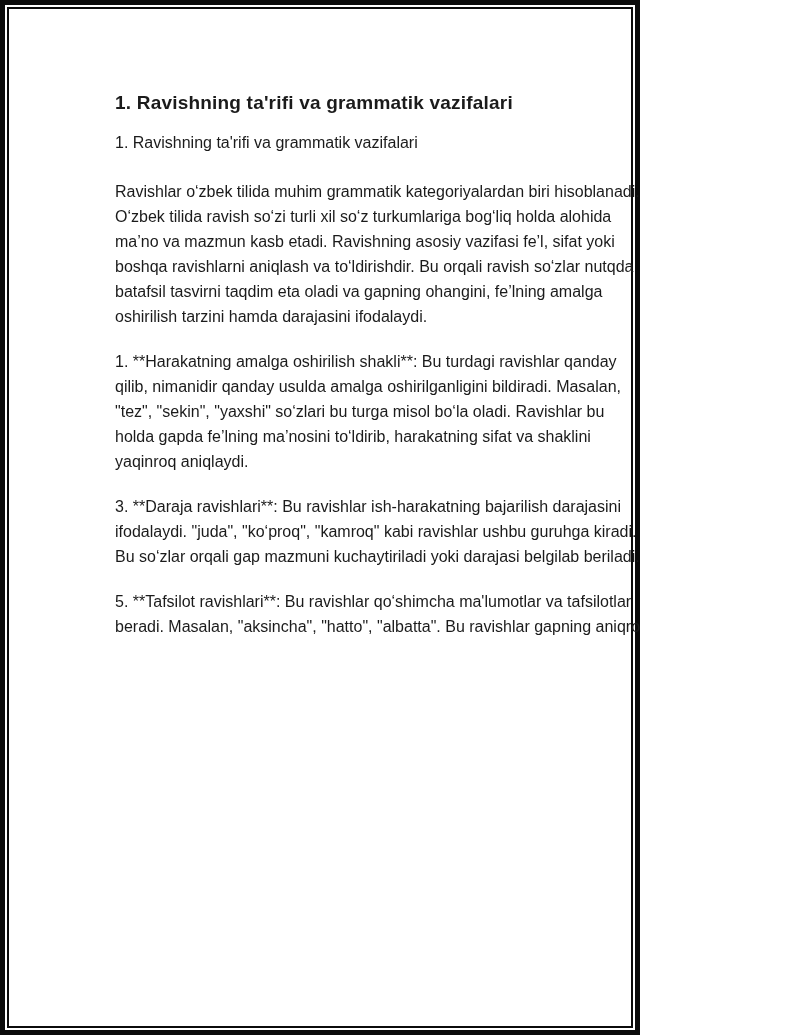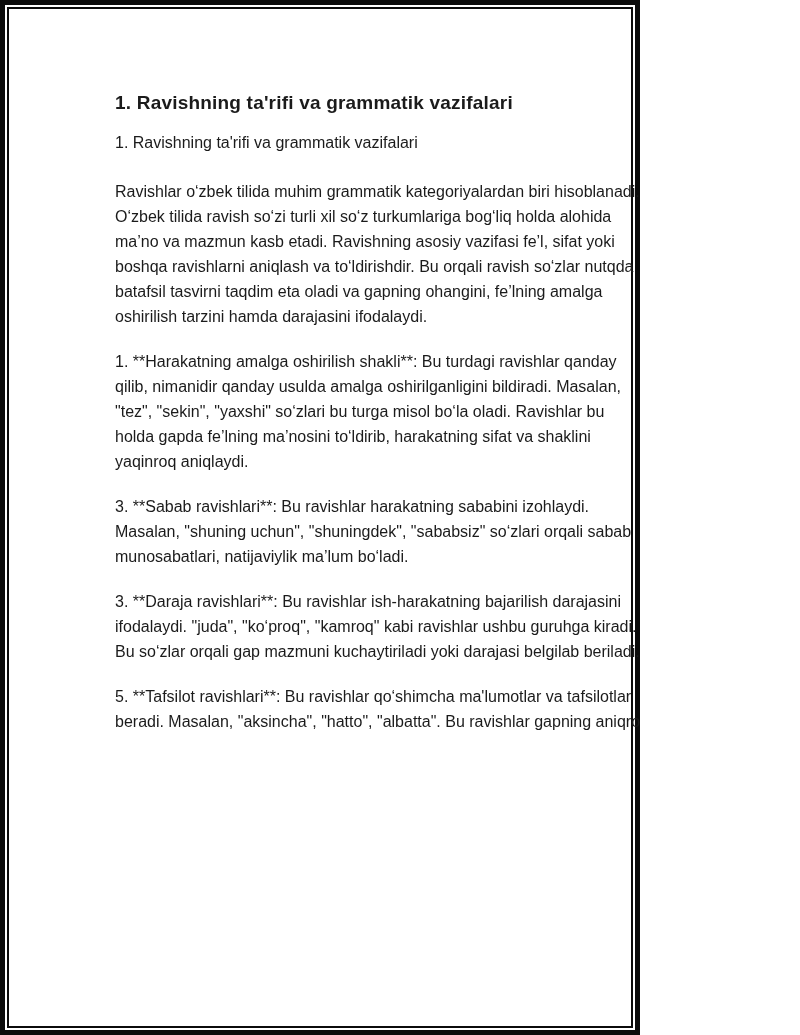--- a/index.html
+++ b/index.html
@@ -75,23 +75,20 @@
 oshirilish tarzini hamda darajasini ifodalaydi.</p>
 
 
     <p class="para">1. **Harakatning amalga oshirilish shakli**: Bu turdagi ravishlar qanday
 qilib, nimanidir qanday usulda amalga oshirilganligini bildiradi. Masalan,
 "tez", "sekin", "yaxshi" so‘zlari bu turga misol bo‘la oladi. Ravishlar bu
 holda gapda fe’lning ma’nosini to‘ldirib, harakatning sifat va shaklini
 yaqinroq aniqlaydi.</p>
 
 
-    <p class="para">3. **Sabab ravishlari**: Bu ravishlar harakatning sababini izohlaydi.
-Masalan, "shuning uchun", "shuningdek", "sababsiz" so‘zlari orqali sabab
-munosabatlari, natijaviylik ma’lum bo‘ladi.</p>
 
     <p class="para">3. **Daraja ravishlari**: Bu ravishlar ish-harakatning bajarilish darajasini
 ifodalaydi. "juda", "ko‘proq", "kamroq" kabi ravishlar ushbu guruhga kiradi.
 Bu so‘zlar orqali gap mazmuni kuchaytiriladi yoki darajasi belgilab beriladi.</p>
 
     <p class="para">5. **Tafsilot ravishlari**: Bu ravishlar qo‘shimcha ma'lumotlar va tafsilotlar
 beradi. Masalan, "aksincha", "hatto", "albatta". Bu ravishlar gapning aniqroq</p>
   </div>
 </div>
 

